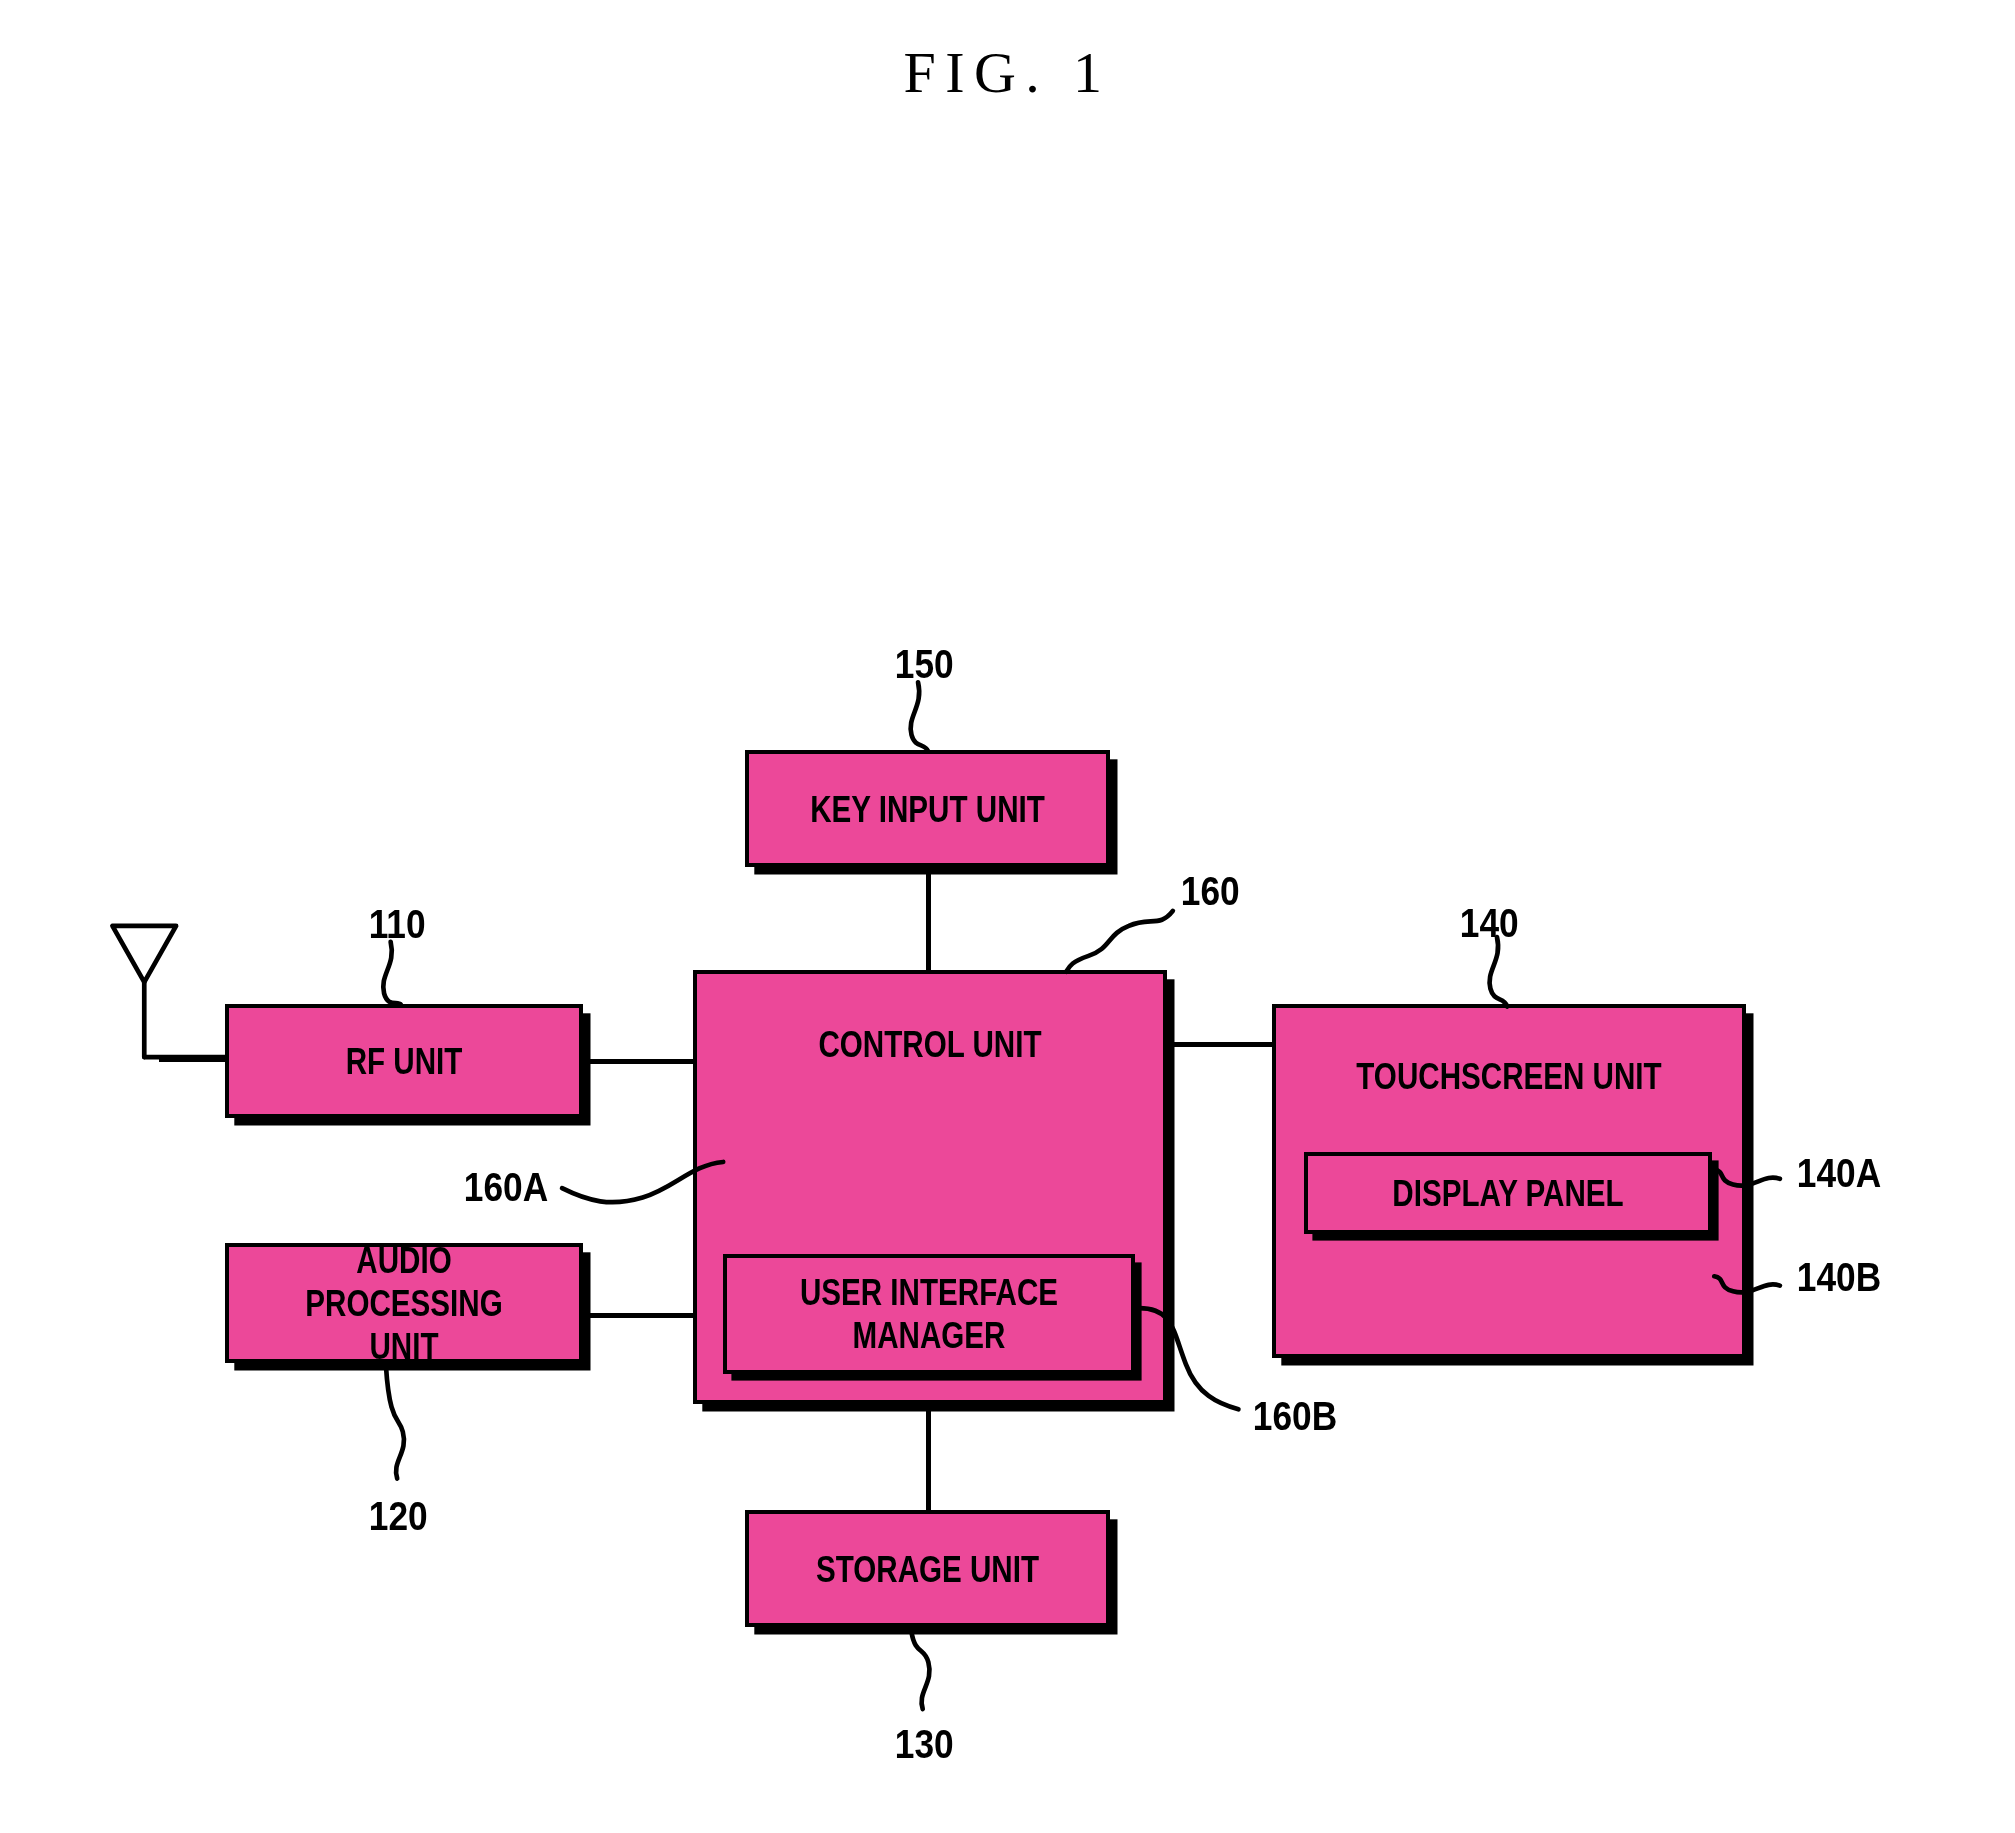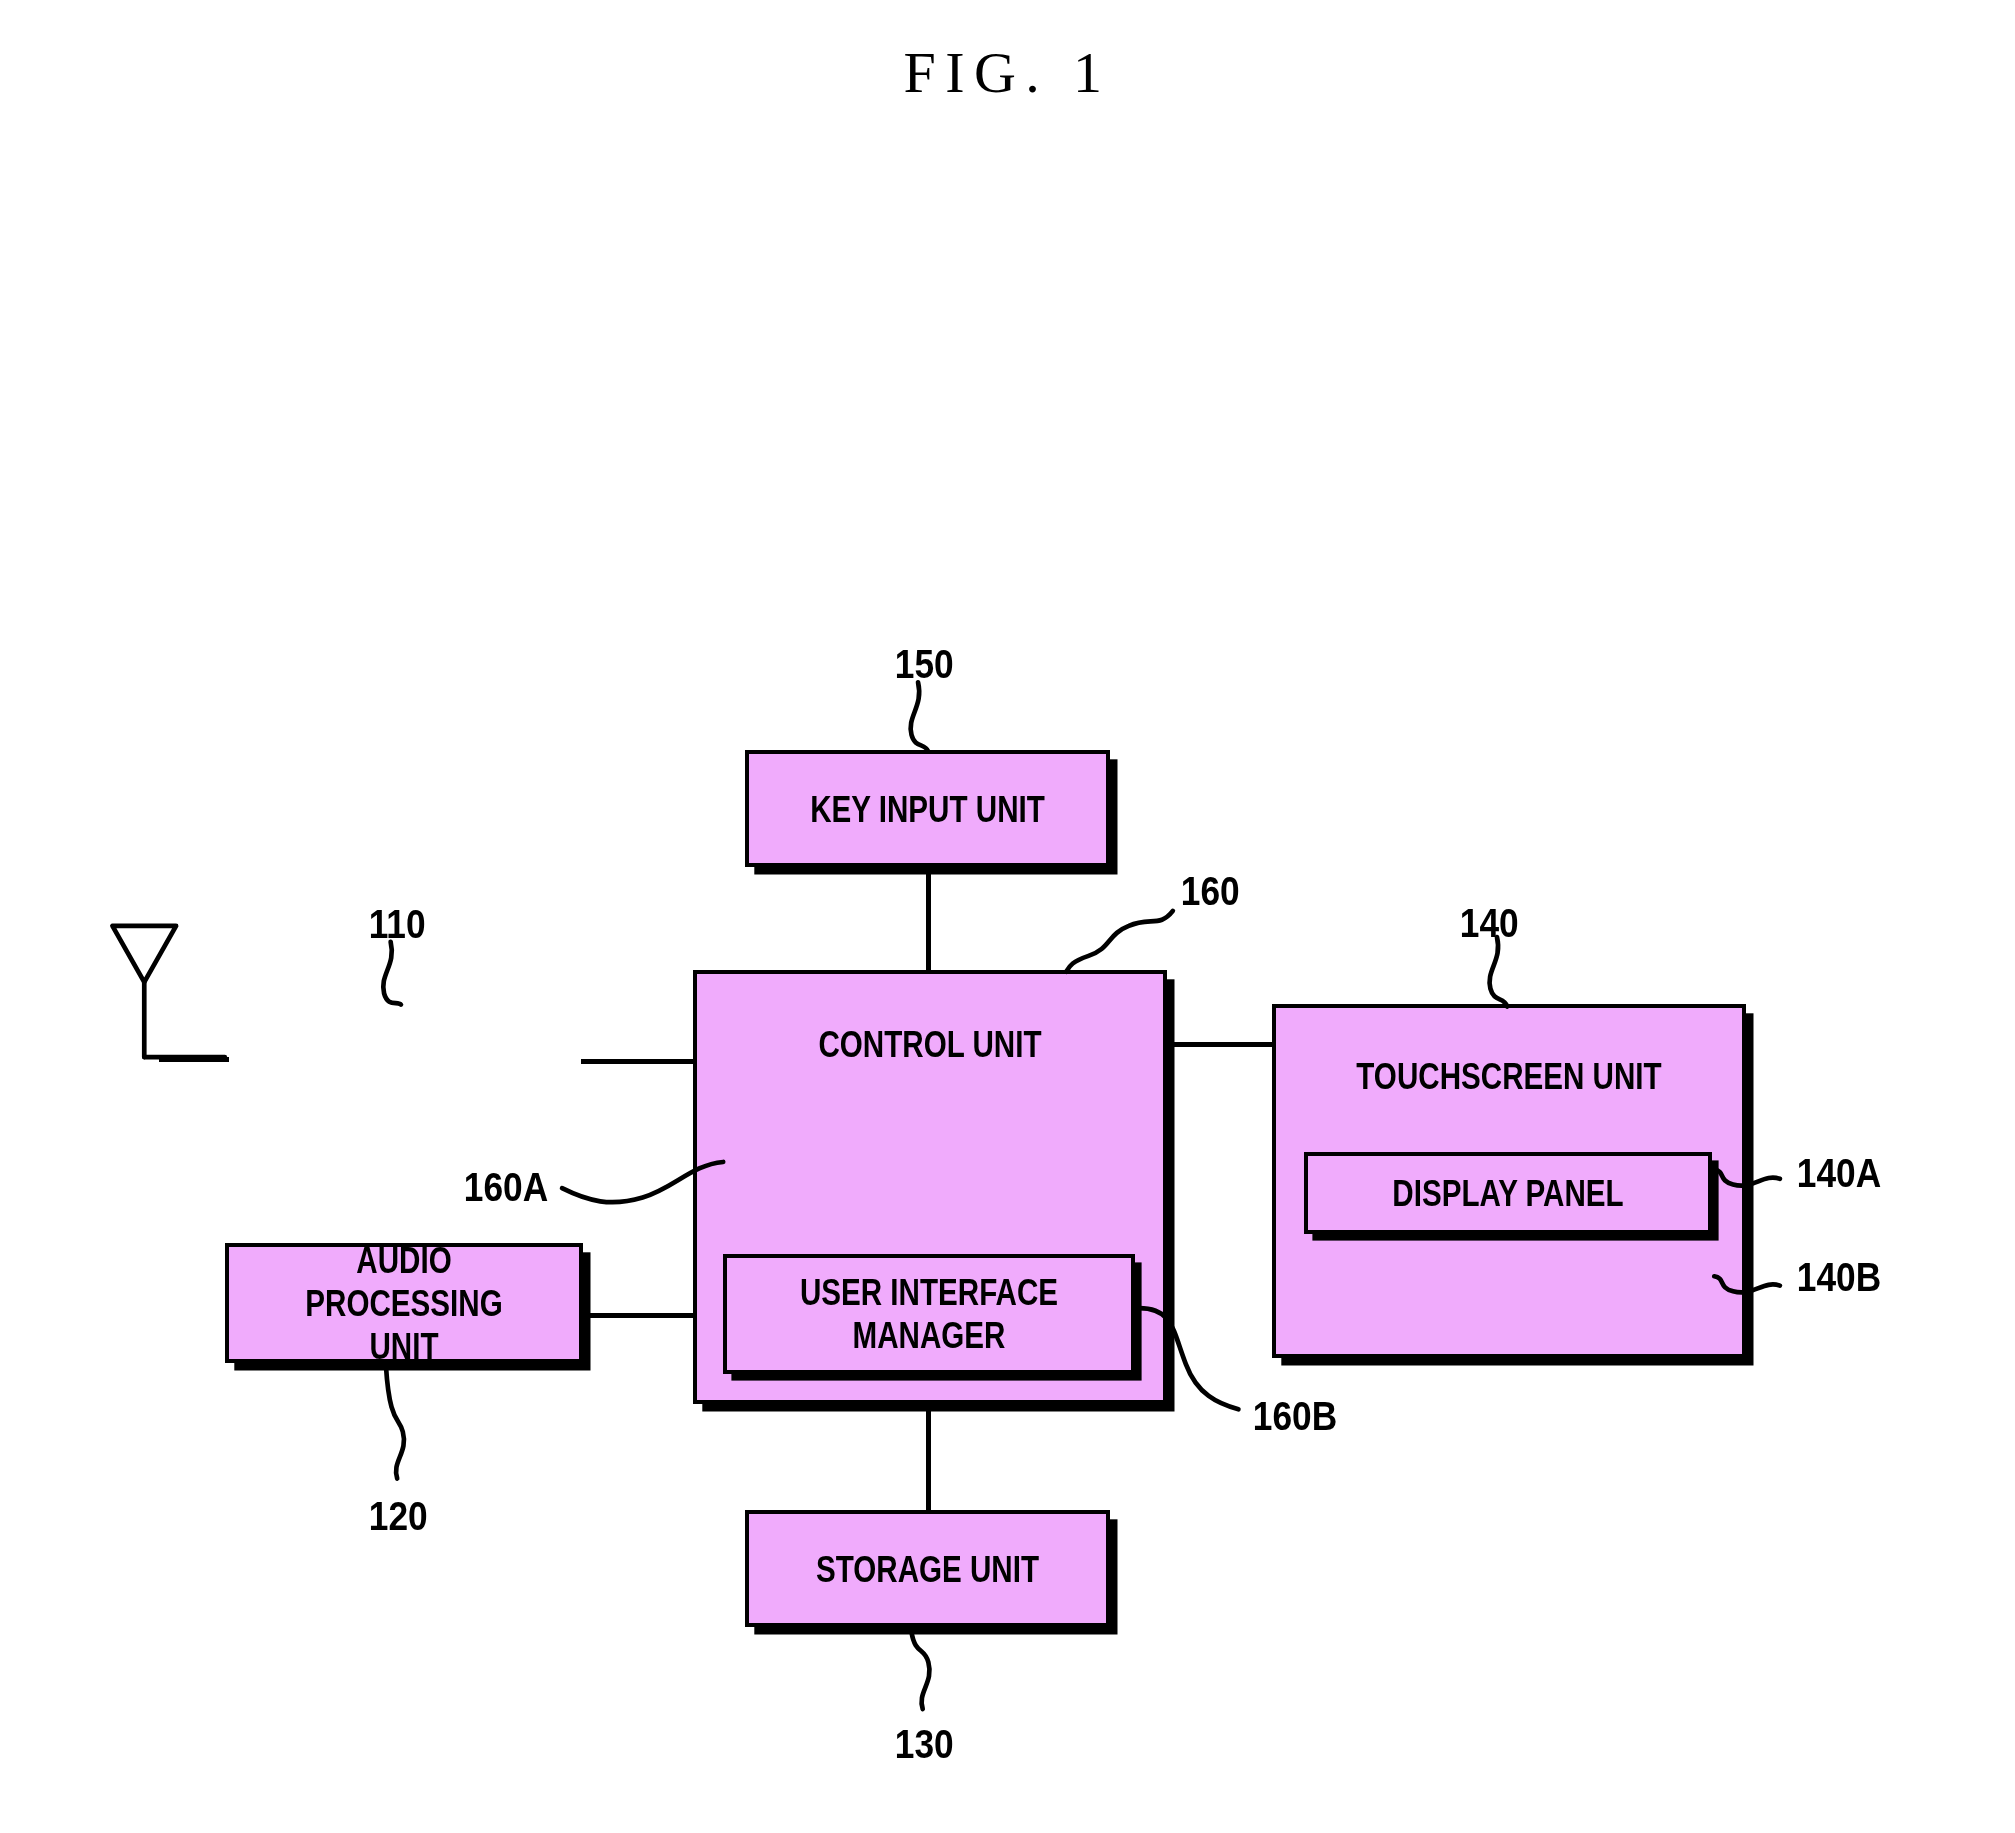--- a/index.html
+++ b/index.html
@@ -25,21 +25,21 @@
     font-size: 58px;
     letter-spacing: 9.4px;
     color: #000;
   }
 
   
   .blk {
     position: absolute;
     box-sizing: border-box;
     border: 4.7px solid #000;
-    background: #f0abfc;
+    background: #ec4899;
     box-shadow: 8.4px 8.4px 0 -0.9px #000;
     z-index: 5;
   }
   .blk.inner {
     border-width: 4.7px;
     box-shadow: 7.5px 7.5px 0 -0.9px #000;
     z-index: 6;
   }
   .blk-label {
     position: absolute;
@@ -104,20 +104,23 @@
   <div class="ln h" style="left:581px; top:1059px; width:117px;"></div>
 
   <div class="ln h" style="left:581px; top:1313px; width:117px;"></div>
 
   <div class="ln h" style="left:1164px; top:1042px; width:111px;"></div>
 
   <div class="ln v" style="left:926px; top:862px; height:117px;"></div>
 
   <div class="ln v" style="left:926px; top:1398px; height:114px;"></div>
 
+  <div class="blk" style="left:225px; top:1004px; width:358px; height:114px;">
+    <div class="blk-label centered">RF UNIT</div>
+  </div>
 
   <div class="blk" style="left:225px; top:1243px; width:358px; height:120px;">
     <div class="blk-label centered">AUDIO PROCESSING
 UNIT</div>
   </div>
 
   <div class="blk" style="left:745px; top:750px; width:365px; height:117px;">
     <div class="blk-label centered">KEY INPUT UNIT</div>
   </div>
 

